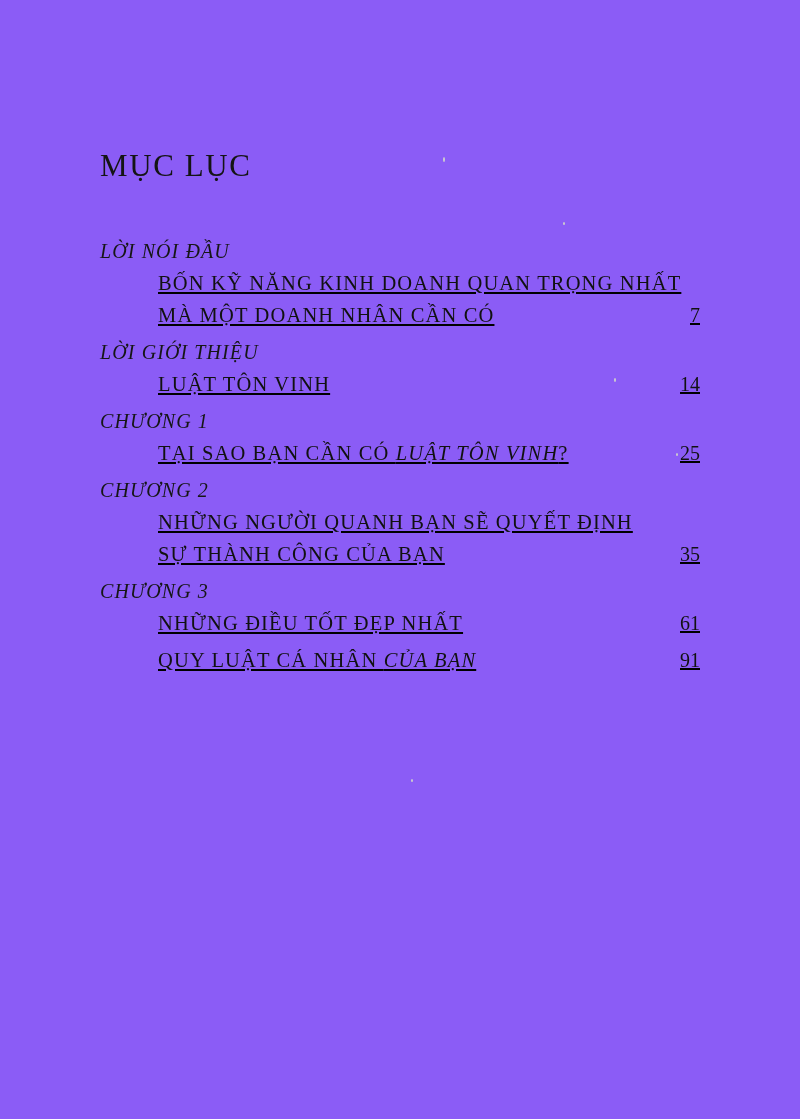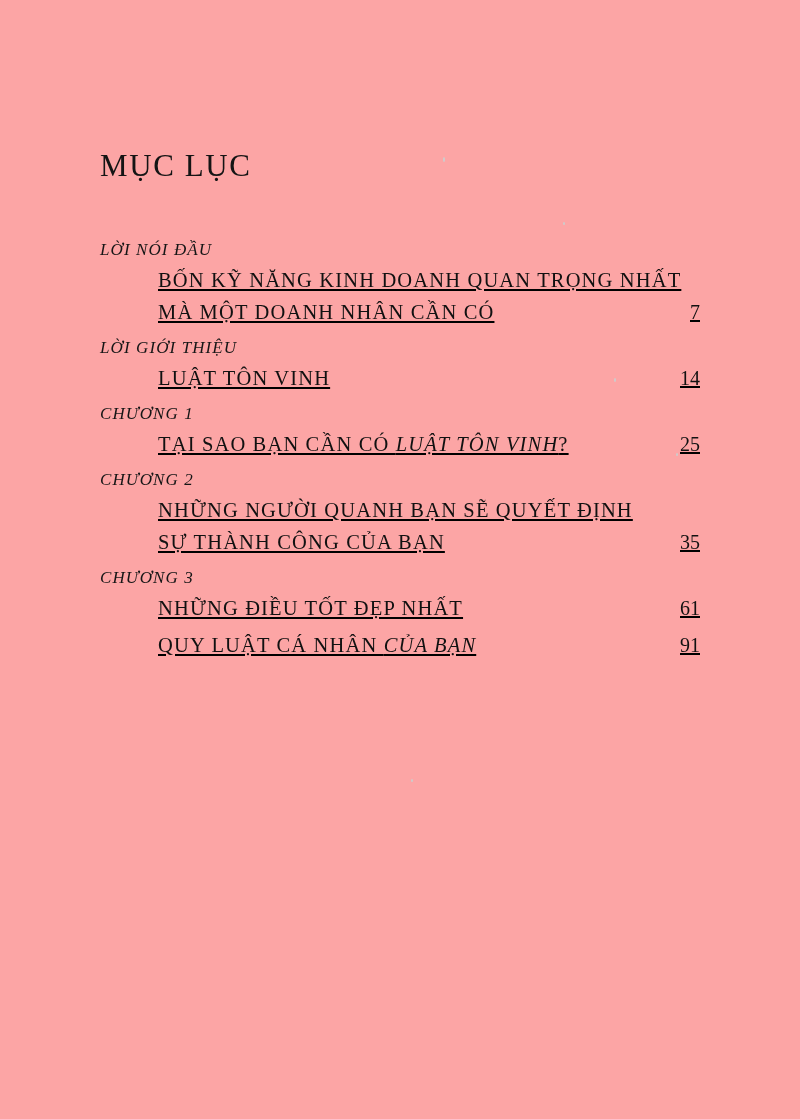--- a/index.html
+++ b/index.html
@@ -10,21 +10,21 @@
   }
   body {
     font-family: "Liberation Serif", "DejaVu Serif", serif;
     color: #000000;
   }
   .page {
     position: relative;
     width: 800px;
     height: 1119px;
     margin: 0 auto;
-    background: #fca5a5;
+    background: #8b5cf6;
     overflow: hidden;
   }
 
   
   .toc-title {
     position: absolute;
     left: 100px;
     top: 148px;
     font-size: 31px;
     font-variant: small-caps;
@@ -39,21 +39,21 @@
     left: 100px;
     top: 240px;
     width: 600px;
   }
 
   .toc-entry {
     margin-bottom: 14px;
   }
 
   .section-label {
-    font-size: 17px;
+    font-size: 20px;
     font-style: italic;
     font-variant: small-caps;
     letter-spacing: 1.1px;
     color: #161616;
     margin-bottom: 9px;
     white-space: nowrap;
   }
 
   .entry-body {
     padding-left: 58px;

